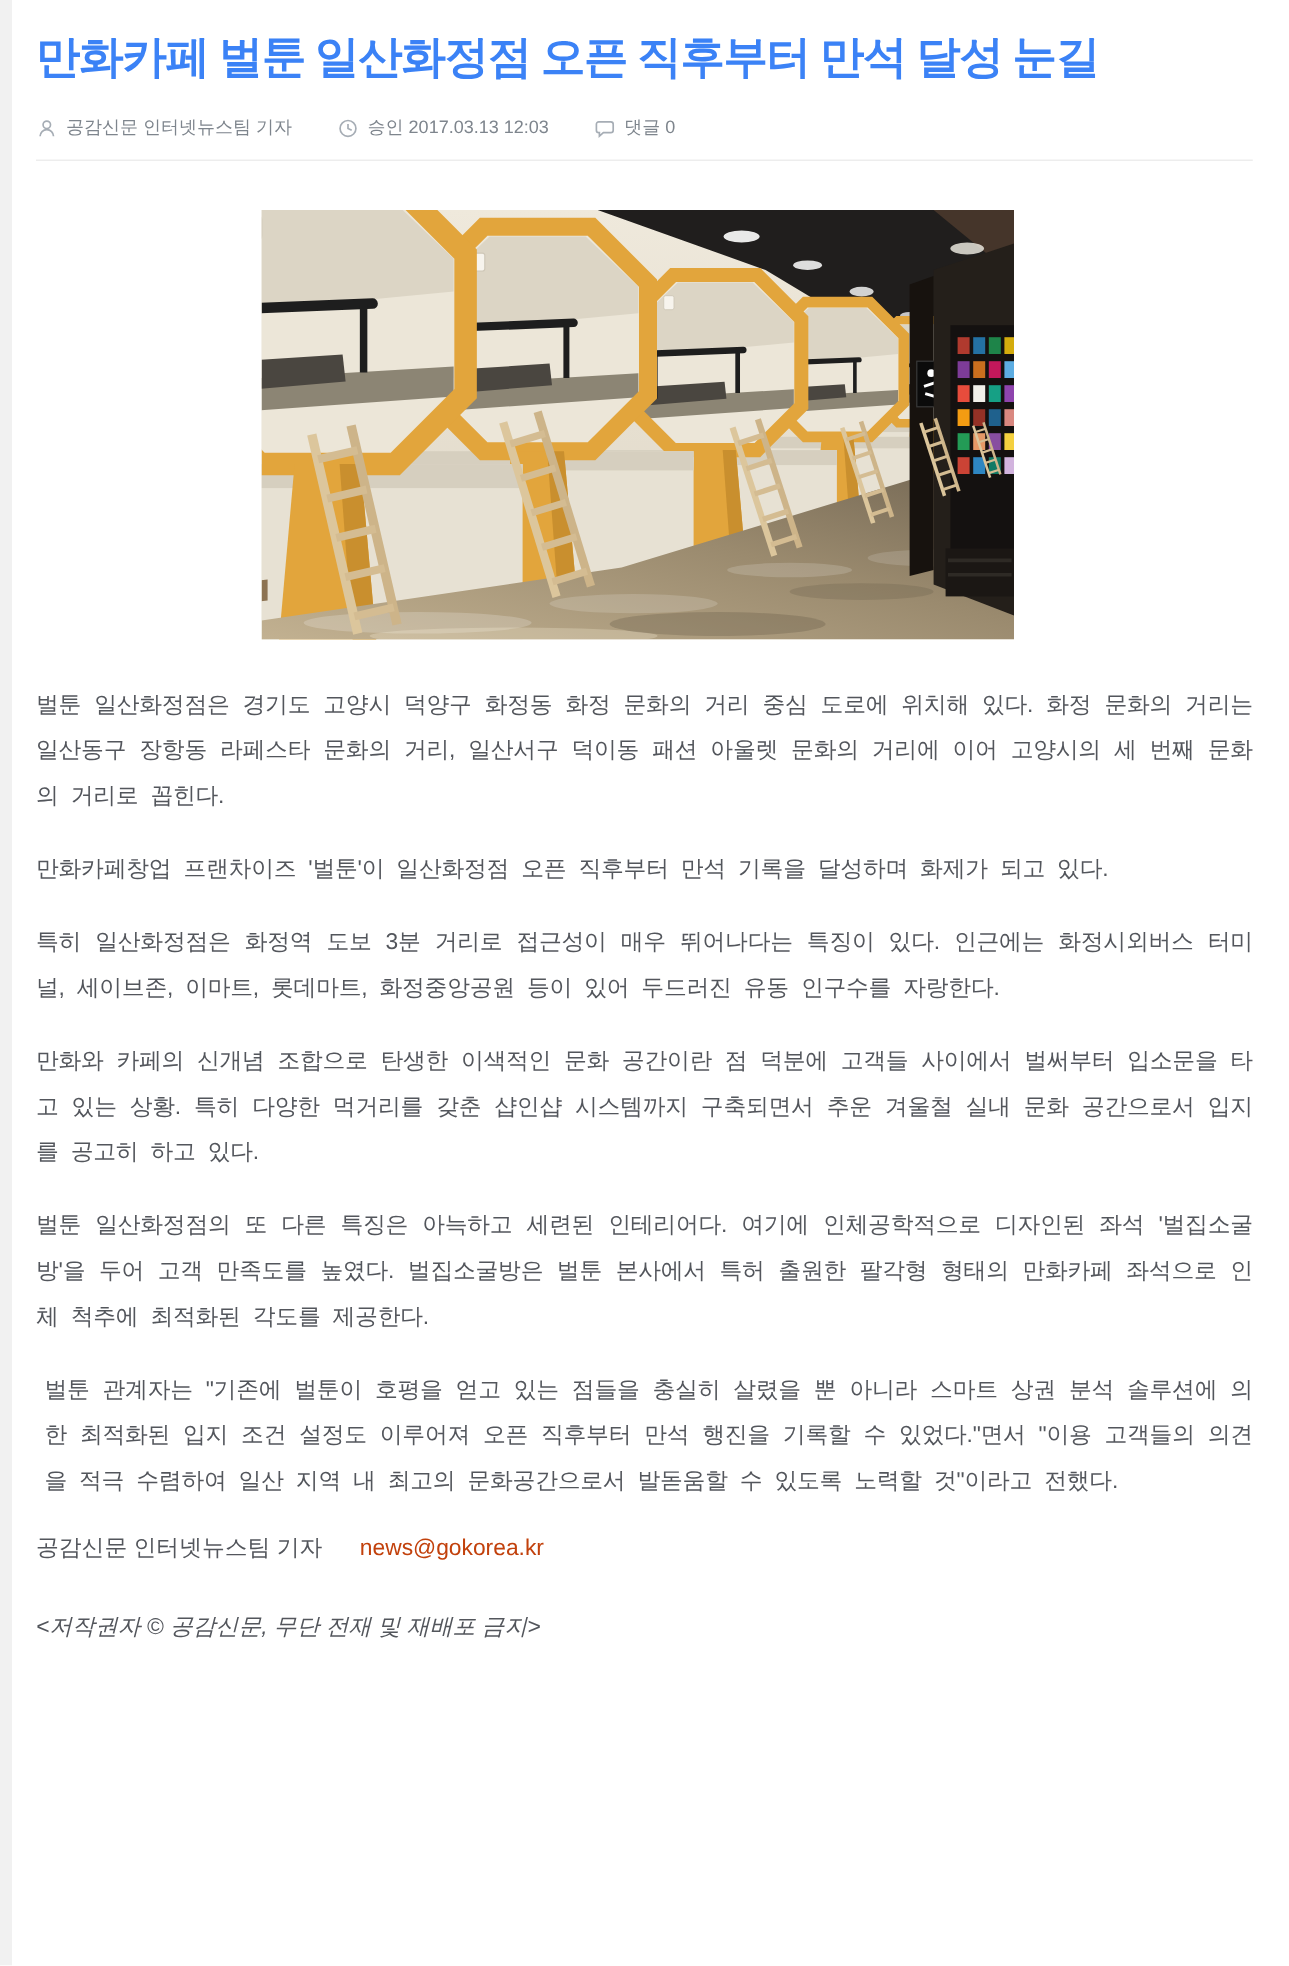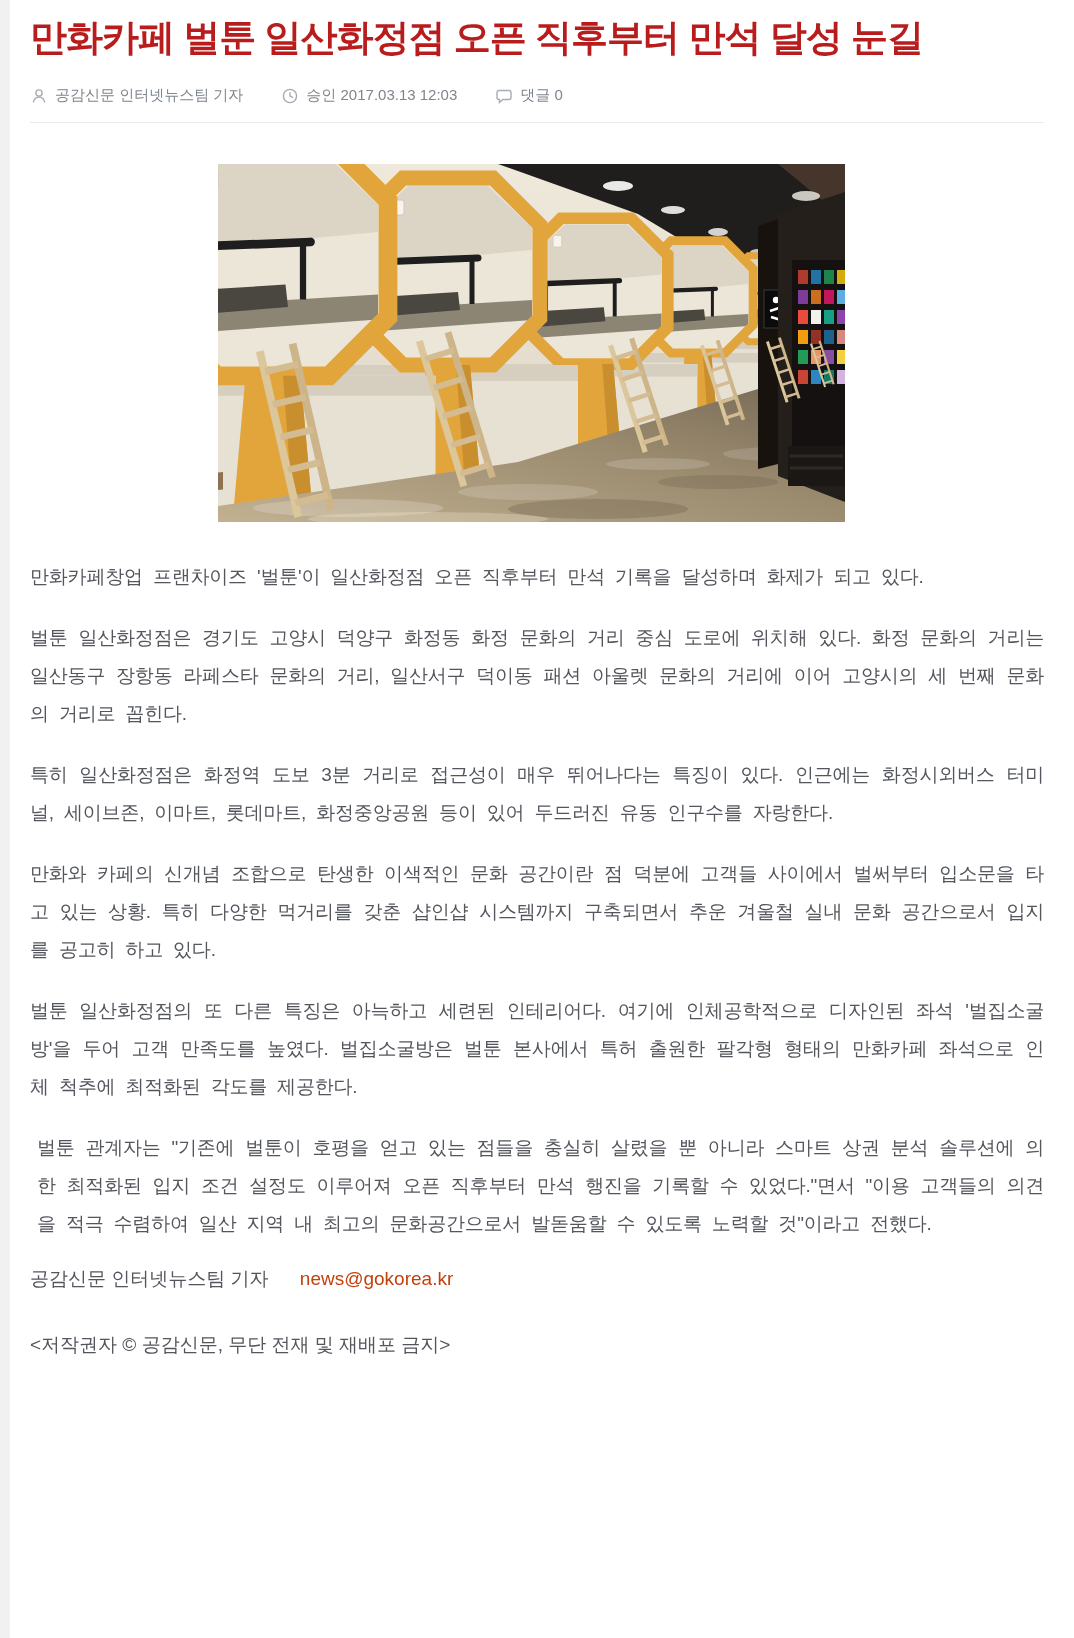--- a/index.html
+++ b/index.html
@@ -18,23 +18,24 @@
   .content { padding: 0 30px 40px 30px; }
 
   
   .breadcrumb { padding-top: 24px; font-size: 13px; color: #8a8f96; display: flex; align-items: center; gap: 9px; }
   .breadcrumb .home { color: #8a8f96; text-decoration: underline; letter-spacing: .5px; cursor: pointer; }
   .breadcrumb .sep { color: #c0c4c9; font-size: 12px; }
   .breadcrumb .cat { color: #587a63; cursor: pointer; }
 
   
   .title {
-    margin-top: 14px;
-    font-size: 37px; line-height: 48px; font-weight: 700; color: #b91c1c;
+    margin-top: 25px;
+    font-size: 37px; line-height: 48px; font-weight: 700; color: #3b82f6;
     letter-spacing: -1px;
+    font-family: Liberation Serif, serif;
   }
 
   
   .byline { margin-top: 24px; display: flex; align-items: center; gap: 10px; font-size: 15px; color: #7e858d; }
   .byline .group { display: flex; align-items: center; gap: 7px; margin-right: 28px; }
   .byline svg { display: block; }
   .divider { margin-top: 17px; height: 1px; background: #e9e9e9; }
 
   
   .photo-wrap { margin: 41px 0 0 188px; width: 627px; height: 358px; overflow: hidden; background: #ece6d8; }
@@ -43,21 +44,21 @@
   
   .article-body { margin-top: 36px; }
   .article-body p {
     font-size: 19px; line-height: 38px; color: #53565c;
     text-align: justify; word-spacing: 5px; letter-spacing: -0.2px;
     margin-bottom: 23px;
   }
   .article-body p.indent { padding-left: 7px; }
   .reporter-line { margin-top: 12px; font-size: 19px; color: #53565c; }
   .reporter-line .email { margin-left: 26px; color: #c2410c; text-decoration: none; cursor: pointer; }
-  .copyright { margin-top: 40px; font-size: 19px; color: #53565c; }
+  .copyright { margin-top: 40px; font-size: 19px; color: #53565c; font-style: italic; }
 </style>
 </head>
 <body>
 
 <div class="left-edge"></div>
 
 <div class="content">
 
 
   <h1 class="title">만화카페 벌툰 일산화정점 오픈 직후부터 만석 달성 눈길</h1>
@@ -197,22 +198,22 @@
       <use href="#ladder" transform="translate(592,180) rotate(-18) scale(0.30)"></use>
       <use href="#ladder" transform="translate(548,178) rotate(-18) scale(0.42)"></use>
       <use href="#ladder" transform="translate(482,182) rotate(-18) scale(0.55)"></use>
       <use href="#ladder" transform="translate(390,182) rotate(-18) scale(0.74)"></use>
       <use href="#ladder" transform="translate(198,178) rotate(-17) scale(1.0)"></use>
       <use href="#ladder" transform="translate(38,188) rotate(-13) scale(1.12)"></use>
     </svg>
   </figure>
 
   <div class="article-body">
+    <p>벌툰 일산화정점은 경기도 고양시 덕양구 화정동 화정 문화의 거리 중심 도로에 위치해 있다. 화정 문화의 거리는 일산동구 장항동 라페스타 문화의 거리, 일산서구 덕이동 패션 아울렛 문화의 거리에 이어 고양시의 세 번째 문화의 거리로 꼽힌다.</p>
     <p>만화카페창업 프랜차이즈 '벌툰'이 일산화정점 오픈 직후부터 만석 기록을 달성하며 화제가 되고 있다.</p>
-    <p>벌툰 일산화정점은 경기도 고양시 덕양구 화정동 화정 문화의 거리 중심 도로에 위치해 있다. 화정 문화의 거리는 일산동구 장항동 라페스타 문화의 거리, 일산서구 덕이동 패션 아울렛 문화의 거리에 이어 고양시의 세 번째 문화의 거리로 꼽힌다.</p>
     <p>특히 일산화정점은 화정역 도보 3분 거리로 접근성이 매우 뛰어나다는 특징이 있다. 인근에는 화정시외버스 터미널, 세이브존, 이마트, 롯데마트, 화정중앙공원 등이 있어 두드러진 유동 인구수를 자랑한다.</p>
     <p>만화와 카페의 신개념 조합으로 탄생한 이색적인 문화 공간이란 점 덕분에 고객들 사이에서 벌써부터 입소문을 타고 있는 상황. 특히 다양한 먹거리를 갖춘 샵인샵 시스템까지 구축되면서 추운 겨울철 실내 문화 공간으로서 입지를 공고히 하고 있다.</p>
     <p>벌툰 일산화정점의 또 다른 특징은 아늑하고 세련된 인테리어다. 여기에 인체공학적으로 디자인된 좌석 '벌집소굴방'을 두어 고객 만족도를 높였다. 벌집소굴방은 벌툰 본사에서 특허 출원한 팔각형 형태의 만화카페 좌석으로 인체 척추에 최적화된 각도를 제공한다.</p>
     <p class="indent">벌툰 관계자는 "기존에 벌툰이 호평을 얻고 있는 점들을 충실히 살렸을 뿐 아니라 스마트 상권 분석 솔루션에 의한 최적화된 입지 조건 설정도 이루어져 오픈 직후부터 만석 행진을 기록할 수 있었다."면서 "이용 고객들의 의견을 적극 수렴하여 일산 지역 내 최고의 문화공간으로서 발돋움할 수 있도록 노력할 것"이라고 전했다.</p>
 
     <div class="reporter-line">
       <span>공감신문 인터넷뉴스팀 기자</span>
       <a class="email">news@gokorea.kr</a>
     </div>
 

